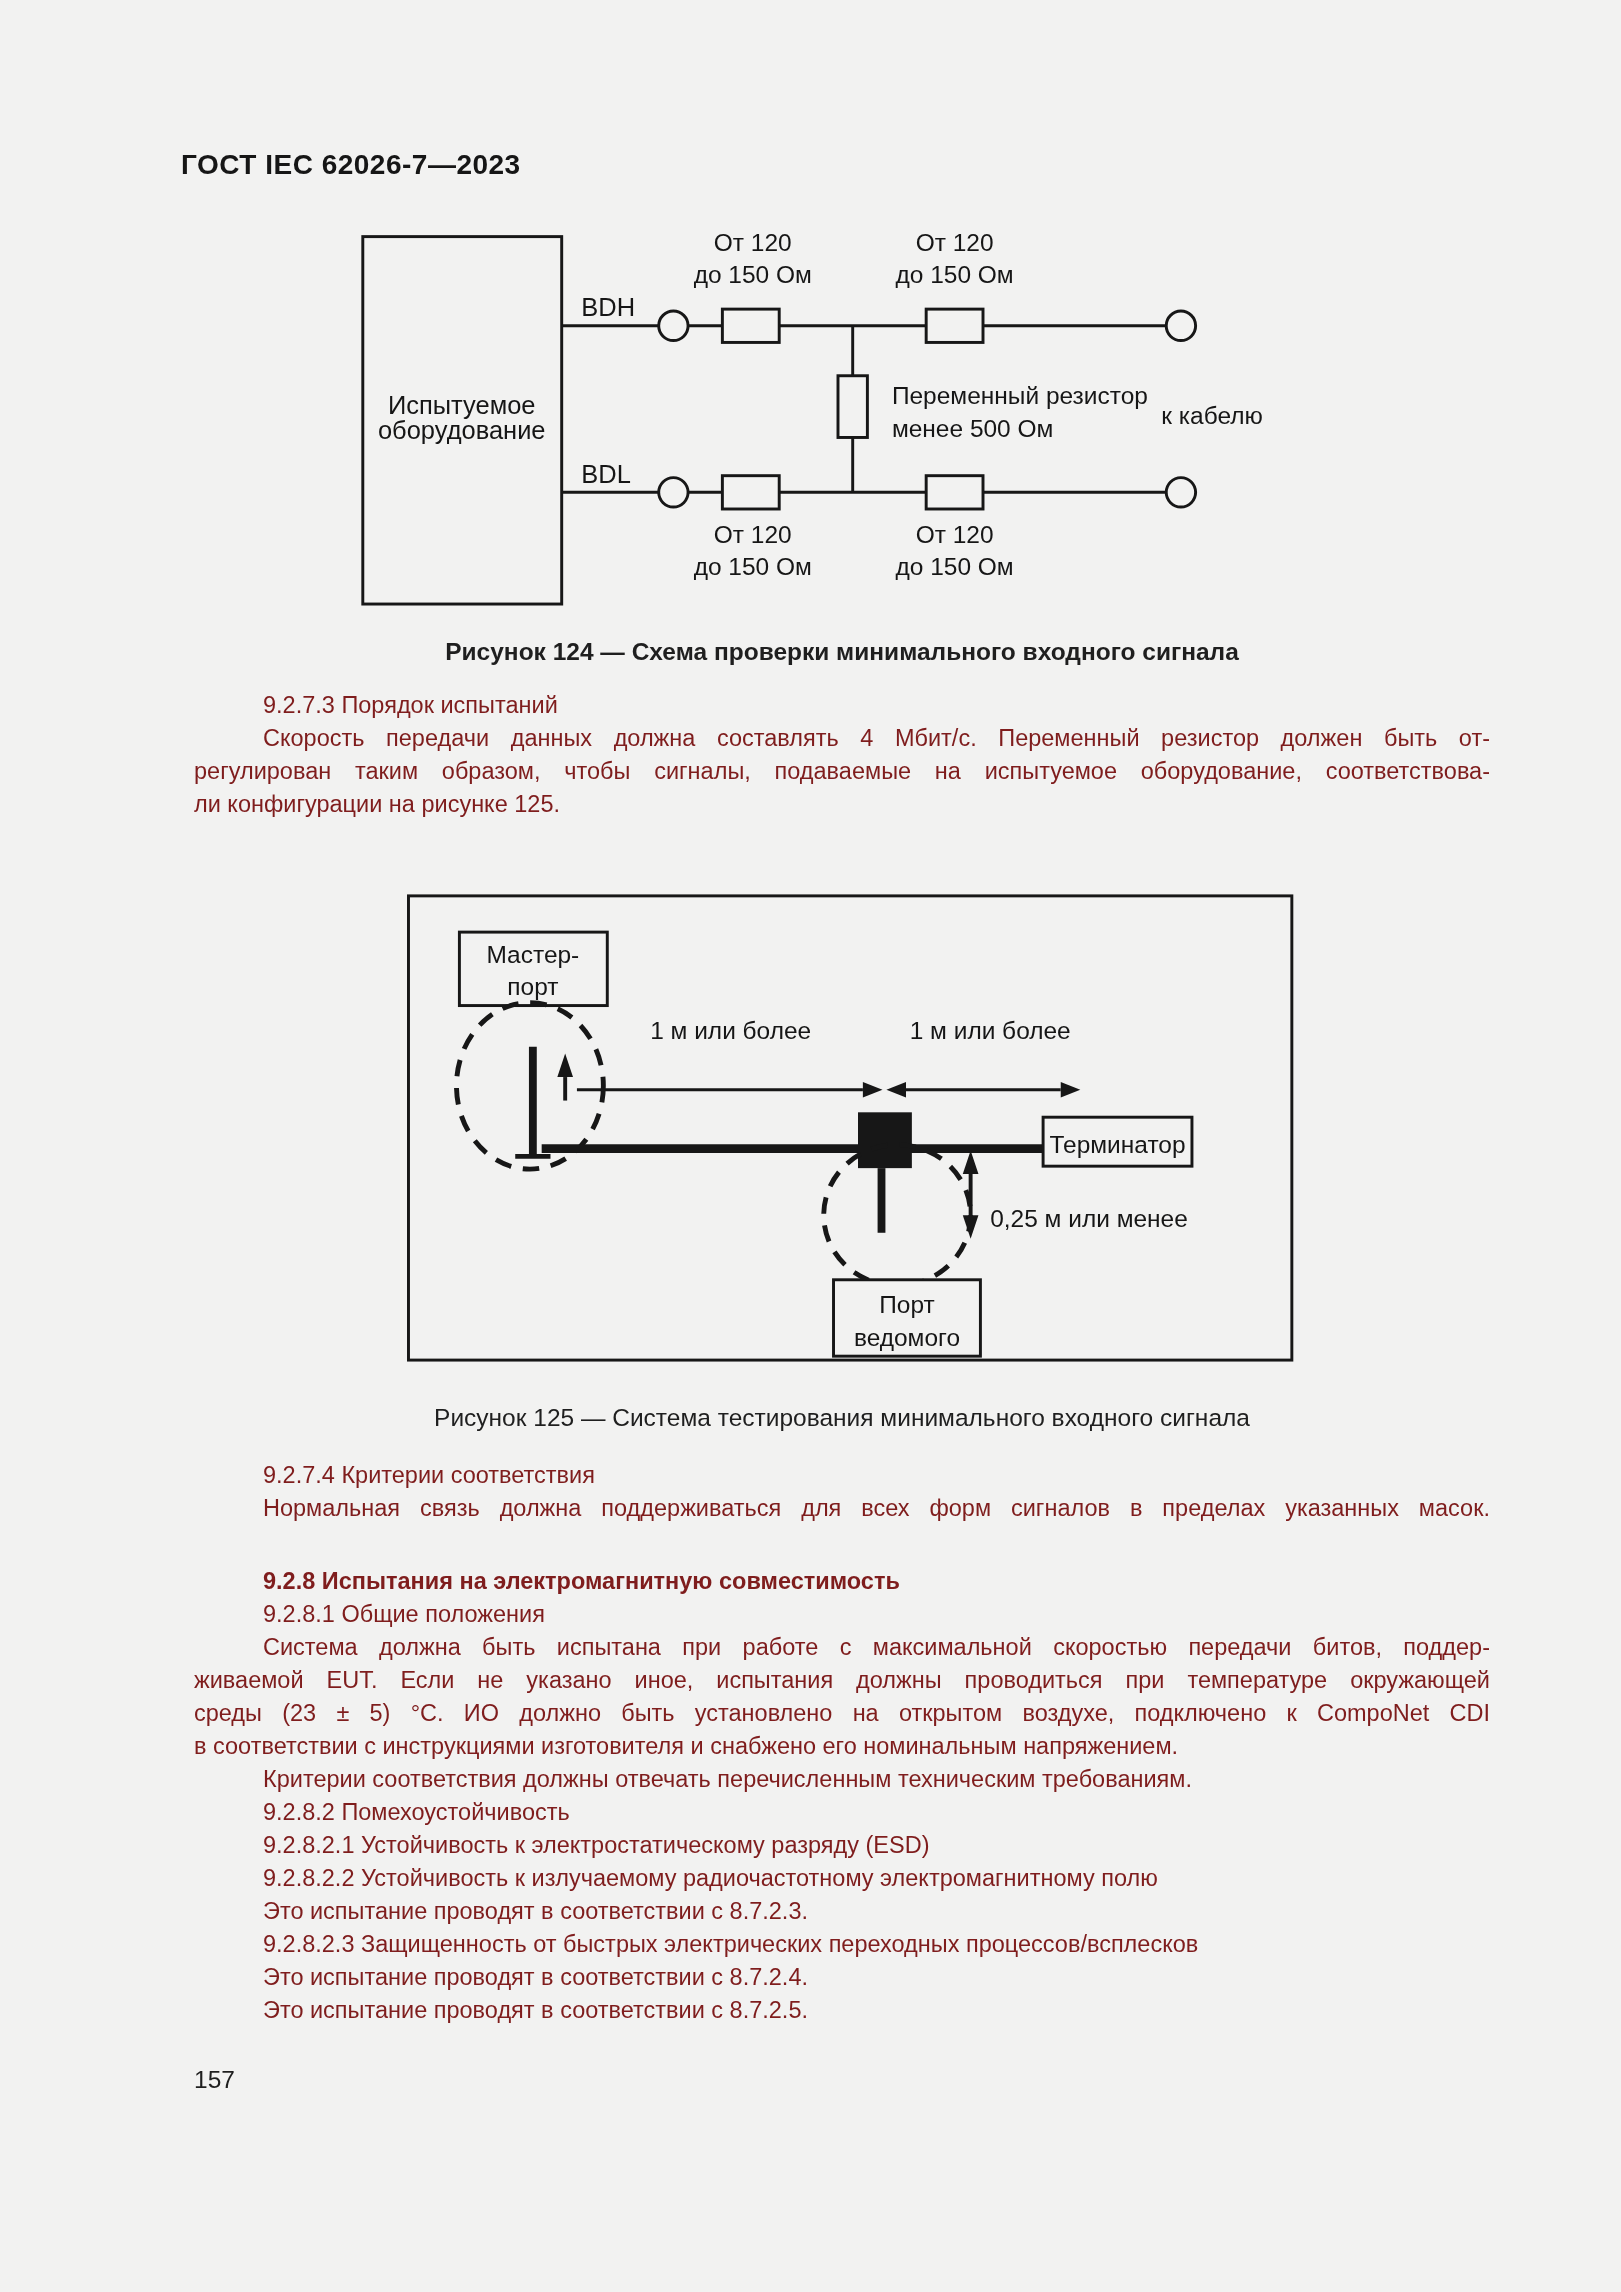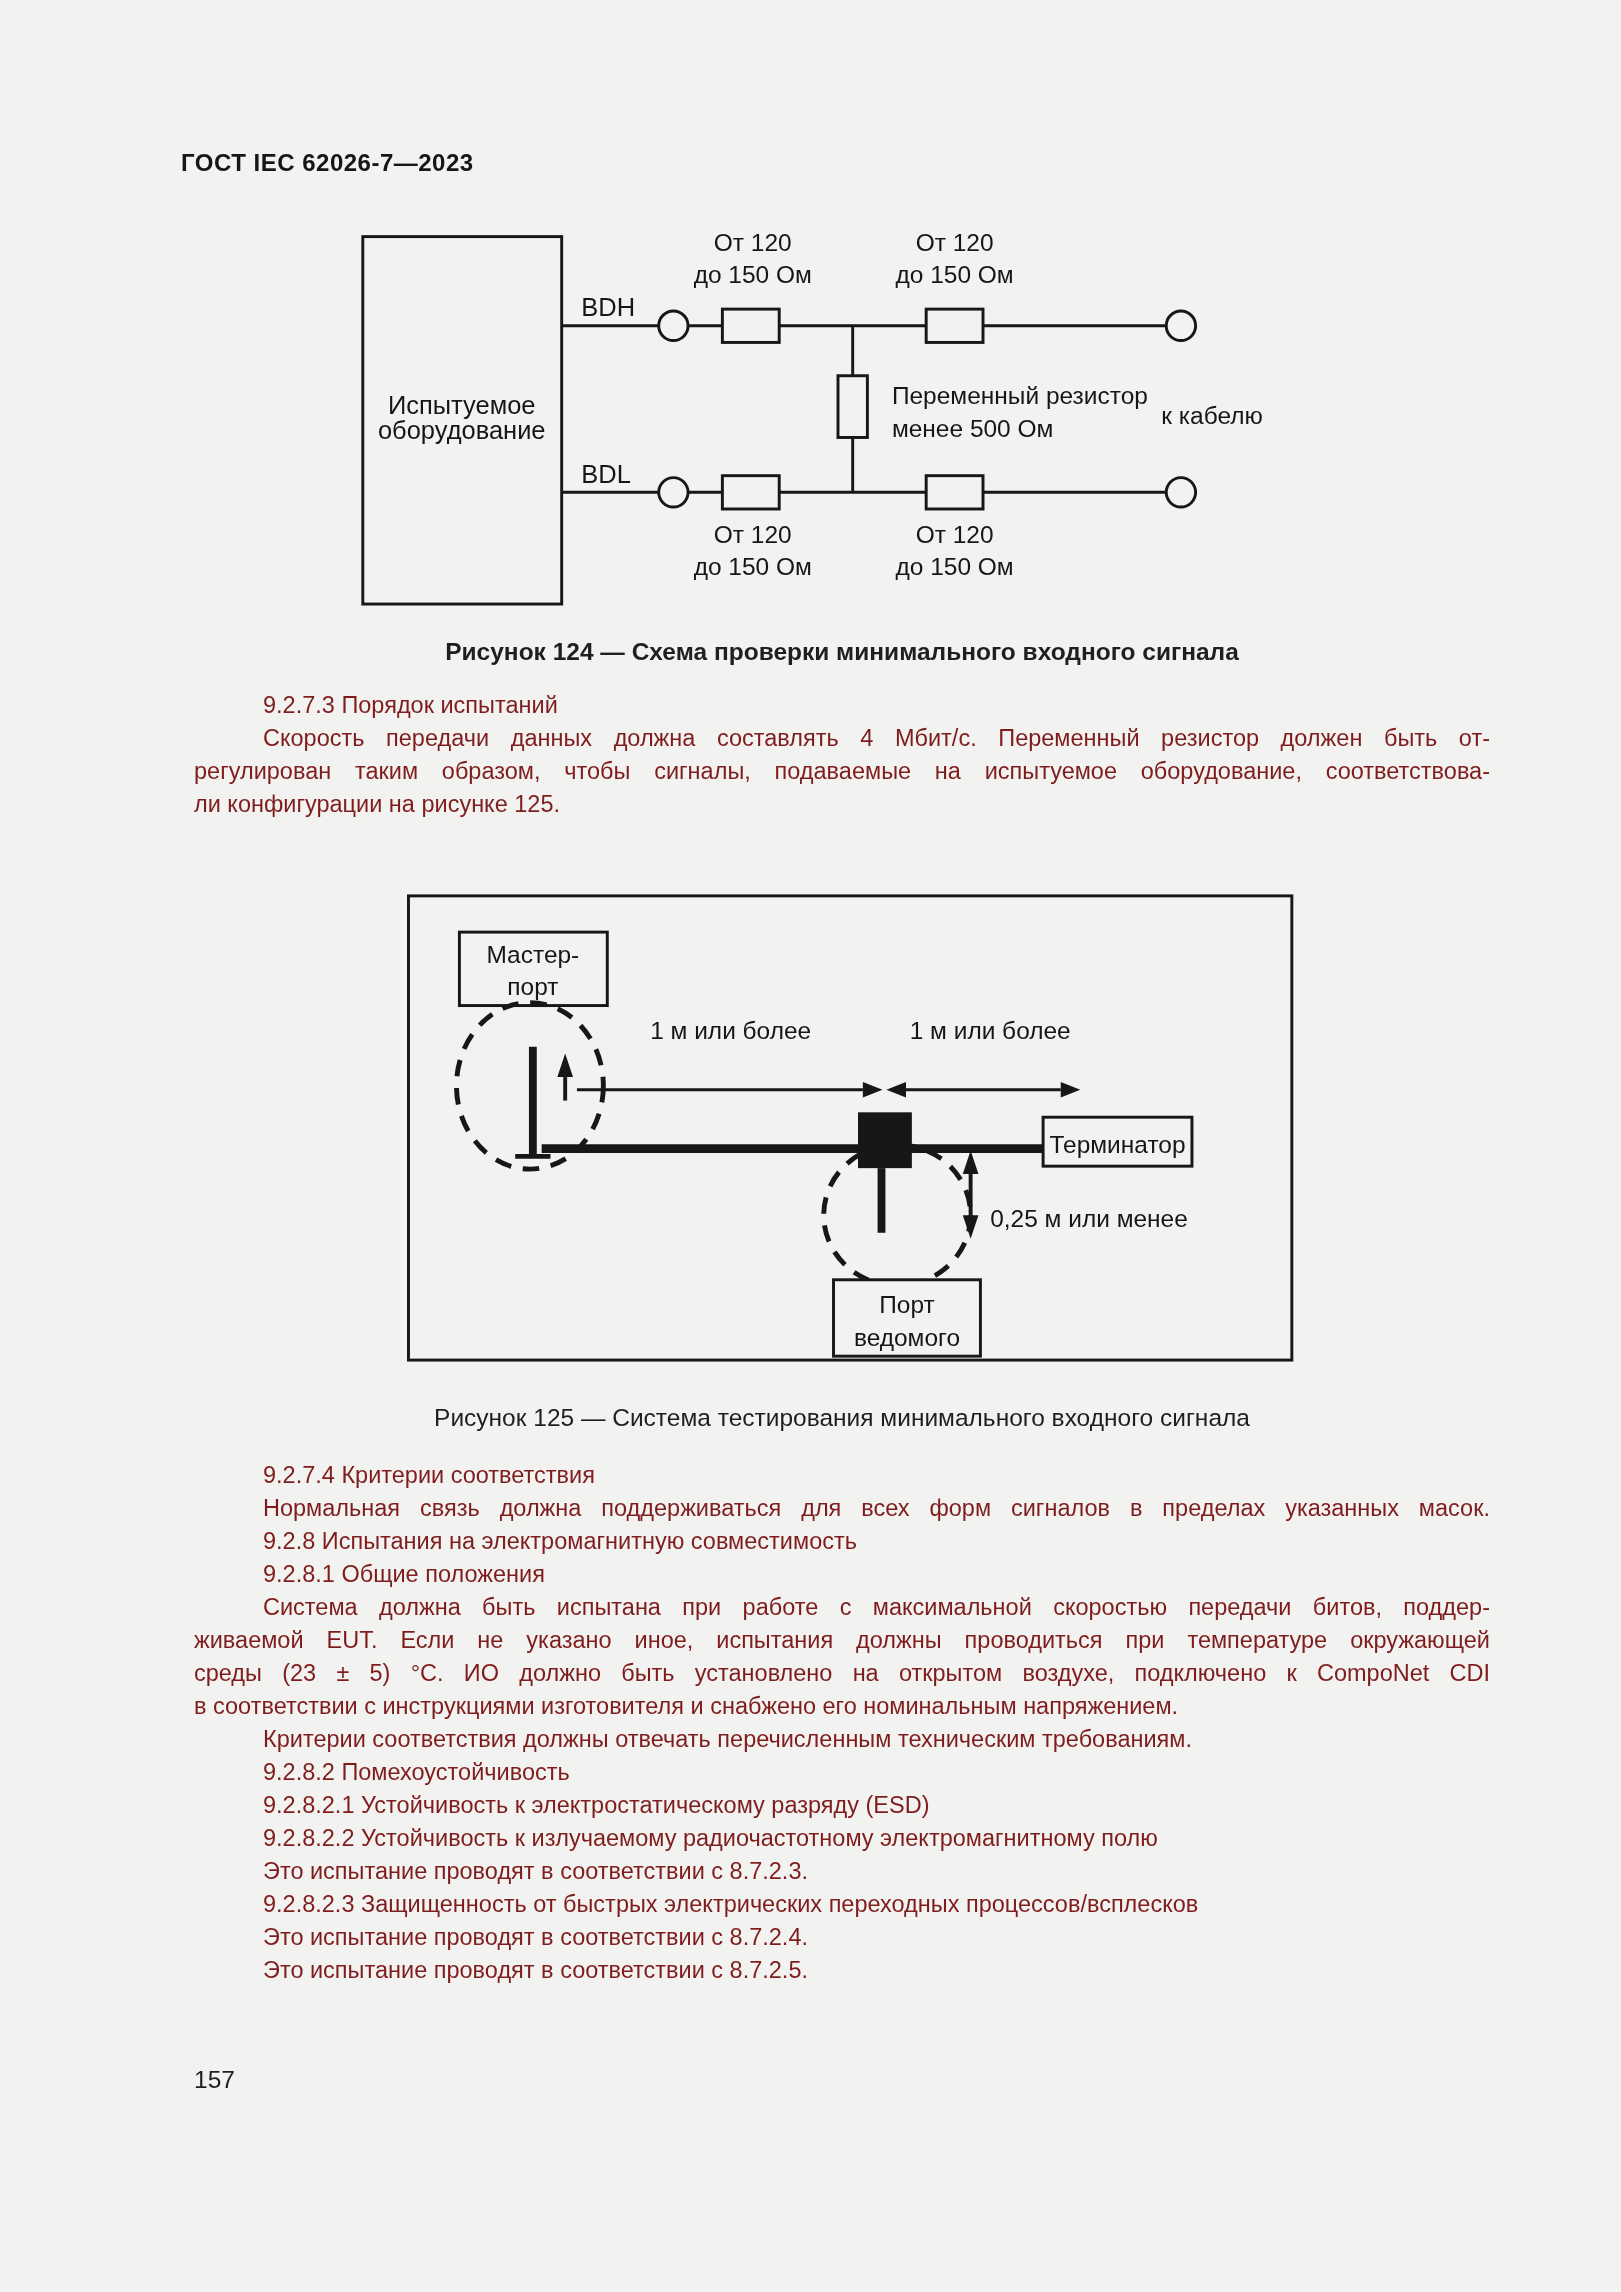--- a/index.html
+++ b/index.html
@@ -6,38 +6,38 @@
   .page{
     position:relative;
     width:1621px;height:2293px;
     background:#f2f2f1;
     font-family:"Liberation Sans", sans-serif;
     color:#1f1f1f;
     overflow:hidden;
   }
   .doc-header{
     position:absolute;left:181px;top:149px;
-    font-size:24px;font-weight:bold;letter-spacing:0.5px;color:#161616;
+    font-size:28px;font-weight:bold;letter-spacing:0.5px;color:#161616;
   }
   .fig{position:absolute;}
   .fig svg{display:block;width:100%;height:100%;}
   .fig text{font-family:"Liberation Sans", sans-serif;font-size:25px;fill:#161616;}
   .fig text.big{font-size:26px;}
   .caption{
     position:absolute;left:194px;width:1296px;
     text-align:center;font-size:24.5px;color:#1f1f1f;
   }
   .textblock{
     position:absolute;left:194px;width:1296px;
     font-size:23.5px;line-height:33px;color:#7f1d1d;
   }
   .tline{min-height:33px;}
   .tline.ind{text-indent:69px;}
   .tline.j{text-align:justify;text-align-last:justify;}
-  .tline.b{font-weight:normal;}
+  .tline.b{font-weight:bold;margin-top:40px;}
   .page-number{
     position:absolute;left:194px;top:2066px;
     font-size:24.5px;color:#1f1f1f;
   }
   .ln{stroke:#171717;stroke-width:3;fill:none;}
   .fillbox{fill:#f2f2f1;stroke:#171717;stroke-width:3;}
   .solid{fill:#171717;stroke:none;}
   .dash{fill:none;stroke:#171717;stroke-width:5;stroke-dasharray:17 12;}
 </style>
 </head>

